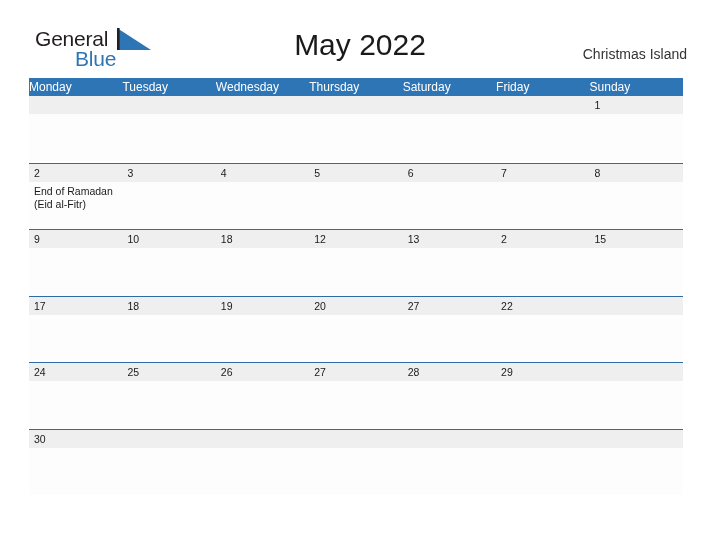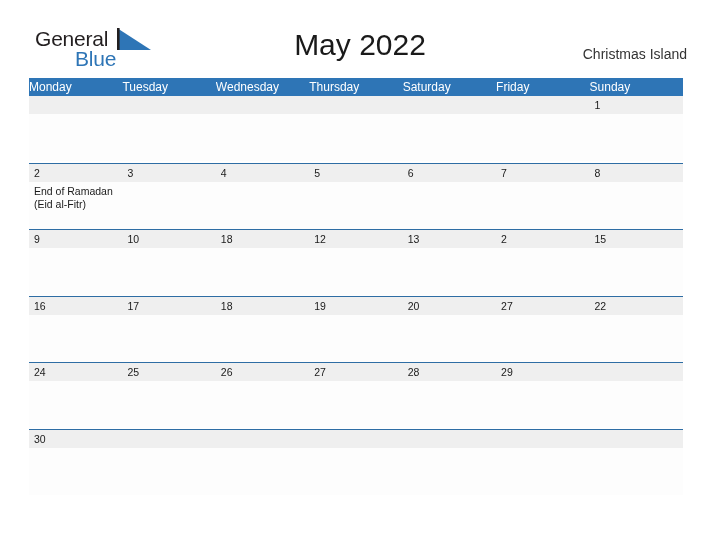--- a/index.html
+++ b/index.html
@@ -245,21 +245,20 @@
             <div class="event-cell"></div>
             <div class="event-cell"></div>
             <div class="event-cell"></div>
             <div class="event-cell"></div>
             <div class="event-cell"></div>
             <div class="event-cell"></div>
           </div>
         </div>
         <div class="week-row">
           <div class="num-band">
-            <div class="num-cell">16</div>
             <div class="num-cell">17</div>
             <div class="num-cell">18</div>
             <div class="num-cell">19</div>
             <div class="num-cell">20</div>
             <div class="num-cell">27</div>
             <div class="num-cell">22</div>
           </div>
           <div class="event-band">
             <div class="event-cell"></div>
             <div class="event-cell"></div>

